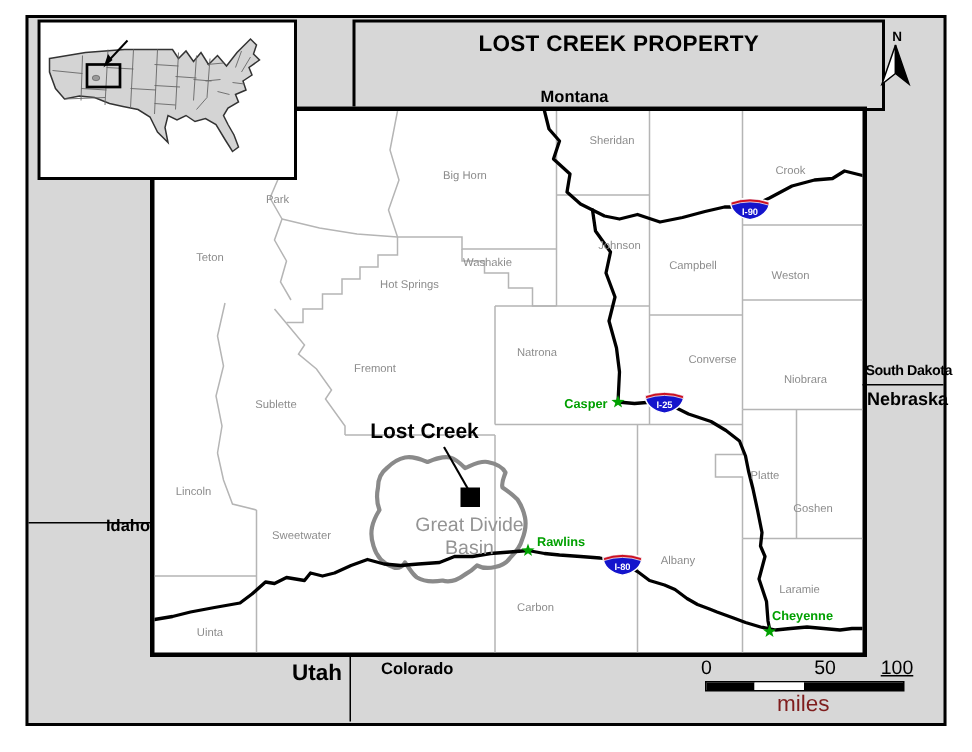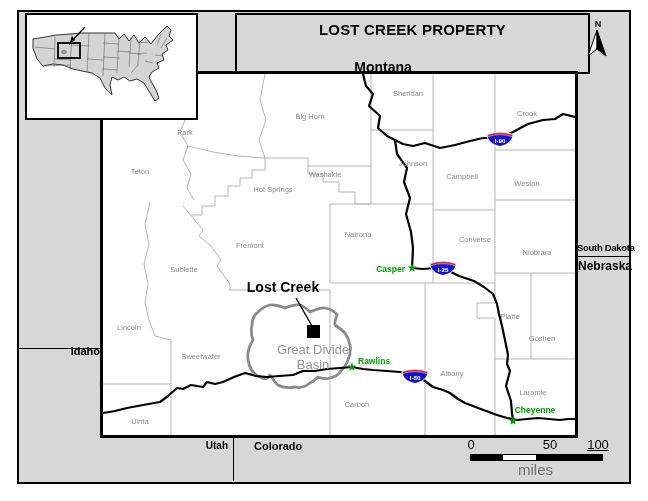--- a/index.html
+++ b/index.html
@@ -5,47 +5,47 @@
   html,body{margin:0;padding:0;}
   body{width:648px;height:501px;background:#ffffff;position:relative;overflow:hidden;
        font-family:"Liberation Sans","DejaVu Sans",sans-serif;}
   .outer-frame{position:absolute;left:17px;top:10px;width:610px;height:470px;
        border:2px solid #000;background:#d7d7d7;}
   .title-box{position:absolute;left:203px;top:13px;width:355px;height:61px;
        border:2px solid #000;box-sizing:border-box;background:#d7d7d7;
        display:flex;flex-direction:column;align-items:center;padding-top:5px;margin-left:32px;}
   .title-line{font-size:15px;font-weight:bold;color:#000;line-height:19px;letter-spacing:.2px;}
   .montana-label{position:absolute;left:347px;top:59px;width:72px;text-align:center;
-       font-size:14px;font-weight:bold;color:#000;}
+       font-size:11px;font-weight:bold;color:#000;}
   .map-box{position:absolute;left:100px;top:71px;width:472px;height:361px;
        border:3px solid #000;background:#fff;}
   .inset-box{position:absolute;left:25px;top:13px;width:173px;height:107px;
        border:2px solid #000;box-sizing:border-box;background:#fff;z-index:5;}
   .inset-label{position:absolute;left:0;top:3px;width:100%;text-align:center;
        font-size:8px;color:#111;}
   .north-arrow{position:absolute;left:582px;top:16px;}
   .margin-label{position:absolute;font-weight:bold;color:#000;}
   #idaho{left:58px;top:333px;width:42px;text-align:right;font-size:11px;margin-top:12px;}
   .idaho-line{position:absolute;left:19px;top:348px;width:81px;height:1px;background:#000;}
   #south-dakota{left:577px;top:242px;font-size:9.5px;letter-spacing:-0.3px;white-space:nowrap;}
   .sd-ne-line{position:absolute;left:575px;top:256px;width:54px;height:1px;background:#000;}
   #nebraska{left:578px;top:259px;font-size:12px;white-space:nowrap;}
-  #utah{left:186px;top:440px;width:42px;text-align:right;font-size:10px;}
+  #utah{left:186px;top:440px;width:42px;text-align:right;font-size:15px;}
   #colorado{left:242px;top:440px;font-size:11px;margin-left:12px;}
   .ut-co-line{position:absolute;left:233px;top:437px;width:1px;height:44px;background:#000;}
   .scalebar{position:absolute;left:455px;top:437px;width:170px;height:44px;}
   .scale-ticks{position:relative;height:15px;font-size:13px;color:#000;}
   .scale-ticks span{position:absolute;transform:translateX(-50%);}
   .tick0{left:16px;} .tick50{left:68px;margin-left:27px;} .tick100{left:143px;text-decoration:underline;}
   .scale-bar-track{position:absolute;left:15px;top:17px;width:131px;height:5px;
        border:1px solid #000;display:flex;}
   .seg{height:100%;}
   .seg.b{background:#000;} .seg.w{background:#fff;}
   .scale-unit{position:absolute;left:15px;top:24px;width:131px;text-align:center;
-       font-size:15px;color:#737373;}
+       font-size:15px;color:#7f1d1d;}
   svg text{font-family:"Liberation Sans","DejaVu Sans",sans-serif;}
 </style>
 </head>
 <body>
 
 <div class="outer-frame"></div>
 
 <div class="title-box">
   <div class="title-line">LOST CREEK PROPERTY</div>
 </div>

